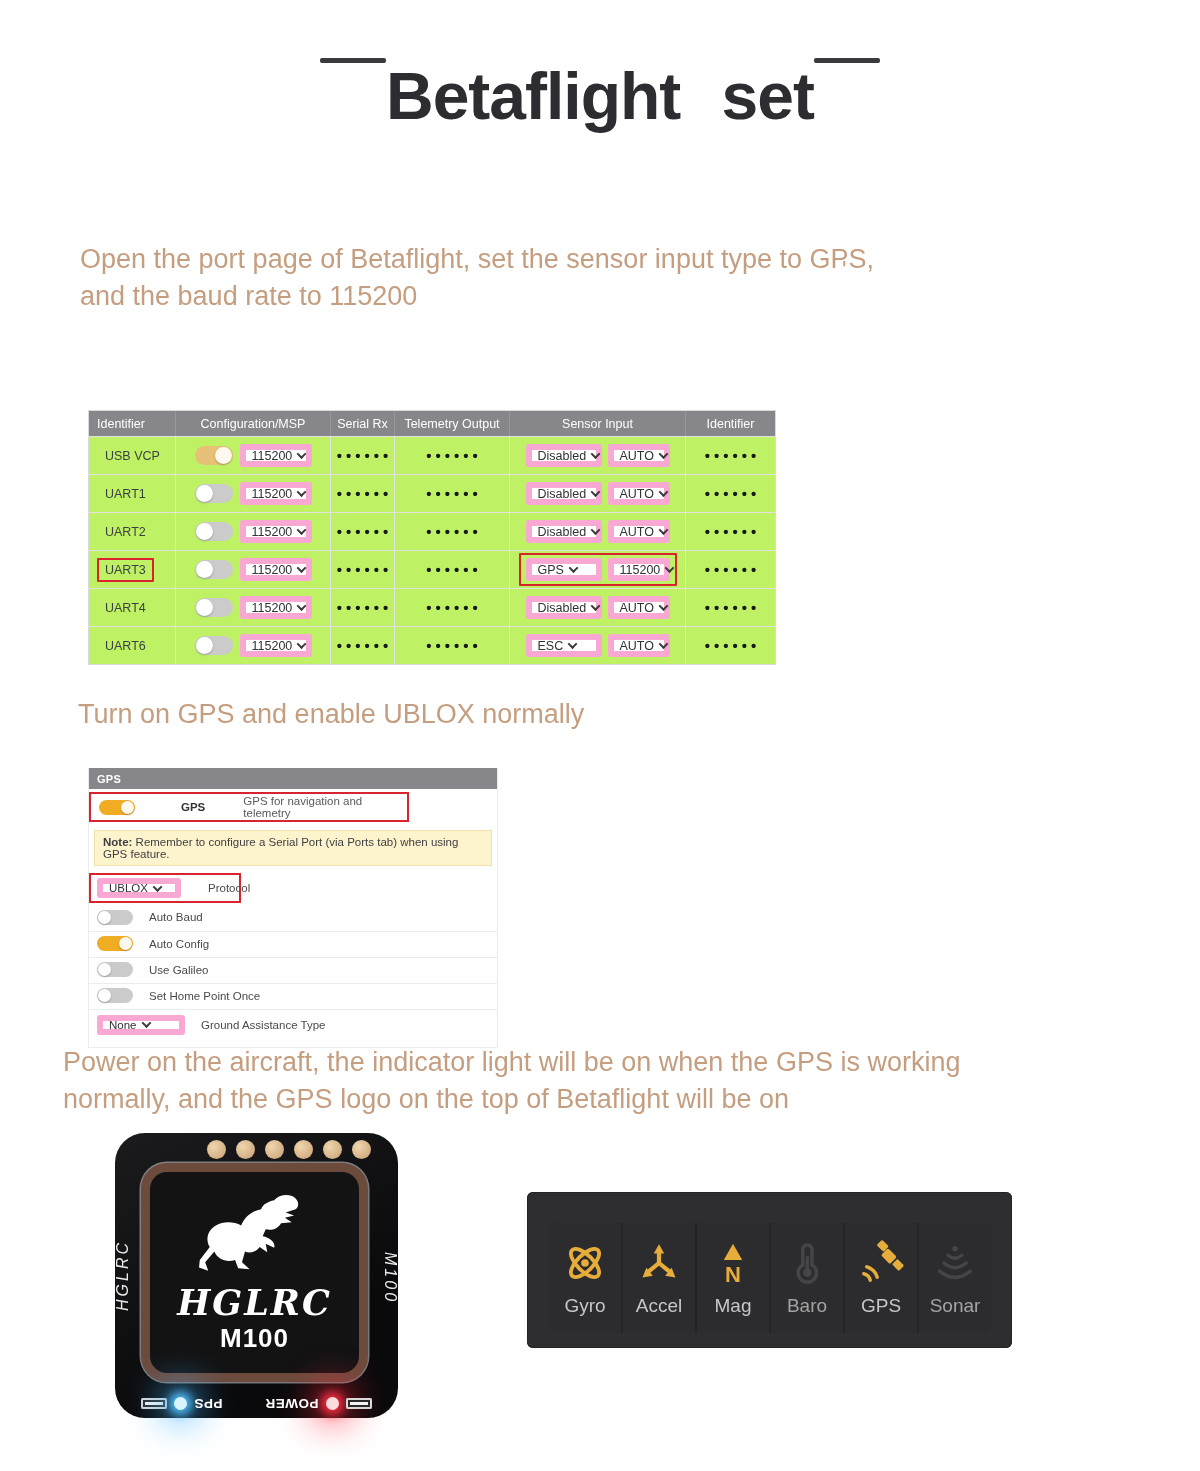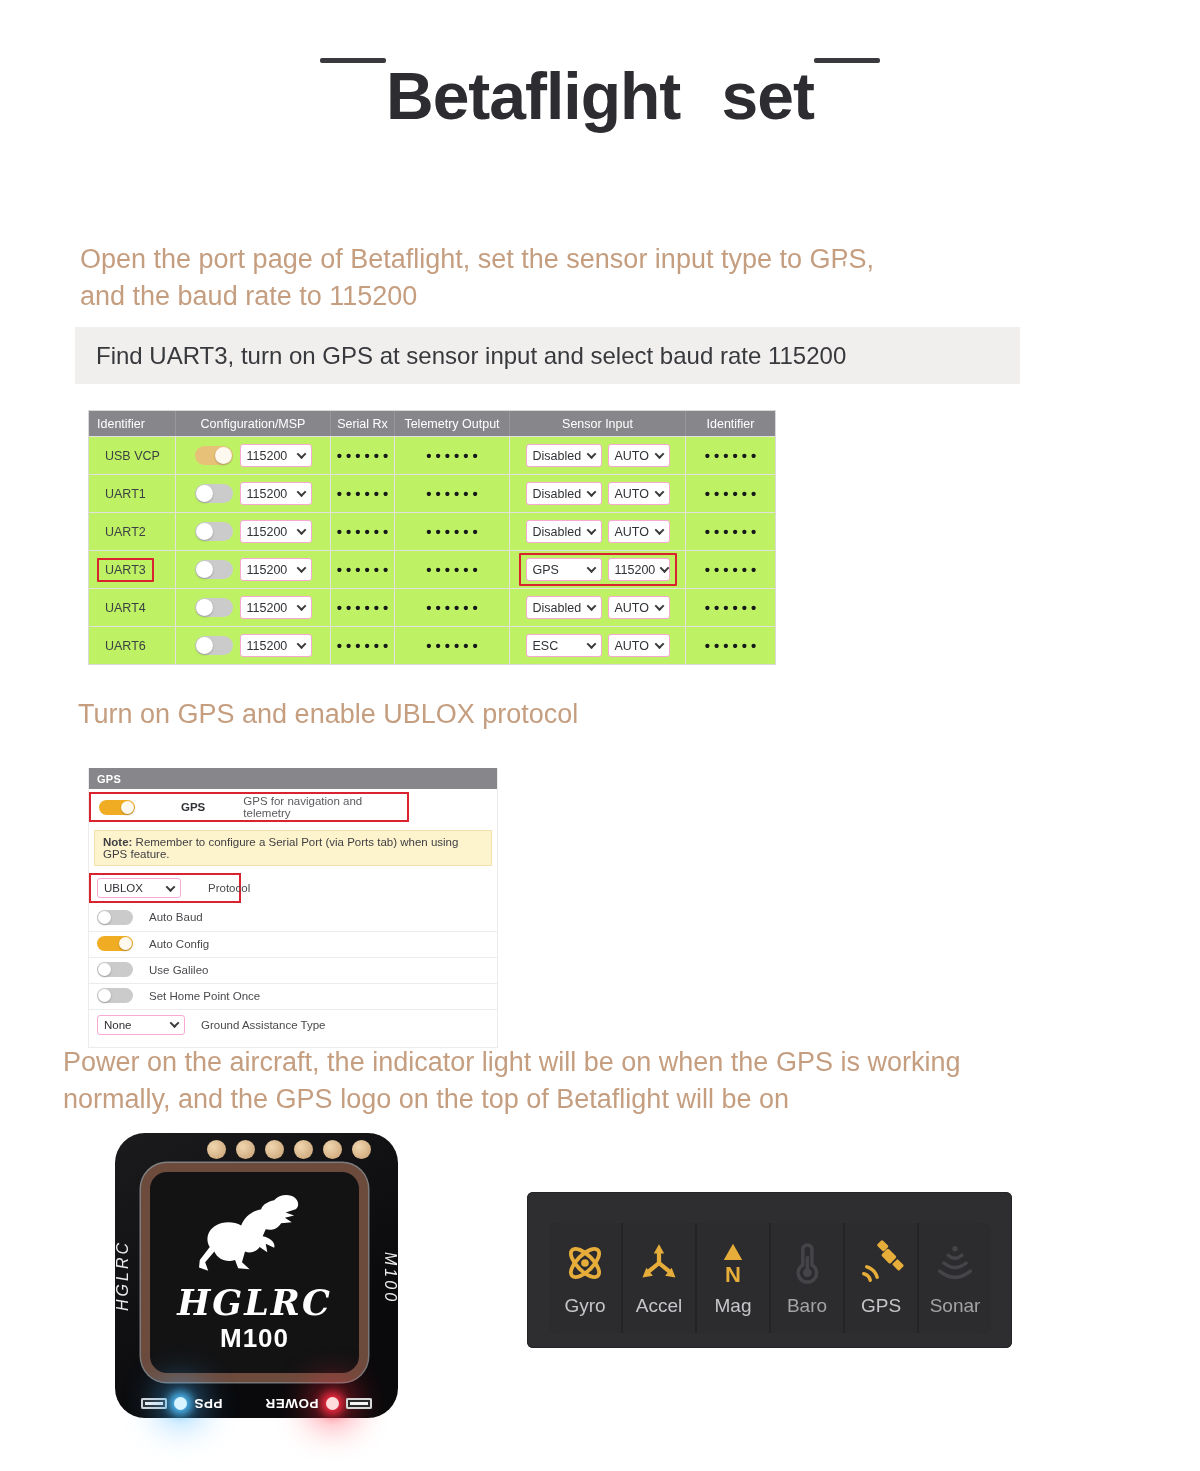--- a/index.html
+++ b/index.html
@@ -38,22 +38,22 @@
   .id-text { padding:3px 6px; border:2px solid transparent; }
   .id-text.hl { border-color:var(--highlight-red); border-radius:1px; }
   .c-msp { gap:7px; }
   .dots { font-size:15px; font-weight:bold; letter-spacing:4px; color:#17181a; padding-left:4px; }
 
   .toggle { position:relative; display:inline-block; width:38px; height:19px; border-radius:10px; background:#cbcbcb; flex:none; cursor:pointer; }
   .toggle .knob { position:absolute; top:1px; left:1px; width:17px; height:17px; border-radius:50%; background:#fff; box-shadow:0 1px 2px rgba(0,0,0,.25); }
   .toggle.on { background:var(--toggle-on-gold); }
   .toggle.on .knob { left:auto; right:1px; background:#fdf9ef; }
 
-  .select { display:inline-flex; align-items:center; justify-content:space-between;
-            background:#fff; border:1px solid #f9a8d4; border-radius:3px; padding:2px 6px;
+  .select { display:inline-flex; align-items:center; justify-content:flex-start;
+            background:#fff; border:6px solid #f9a8d4; border-radius:3px; padding:2px 6px;
             height:23px; font-size:12.5px; color:#2f3236; cursor:pointer; flex:none; }
   .chev { width:7px; height:7px; border-right:2px solid #3a3a3a; border-bottom:2px solid #3a3a3a;
           transform:rotate(45deg) translate(-1px,-1px); margin-left:6px; flex:none; }
   .sel-baud { width:72px; }
   .sel-sensor { width:76px; }
   .sel-sbaud { width:62px; }
   .sensor-wrap { display:inline-flex; gap:6px; padding:3px 5px; border:2px solid transparent; align-items:center; }
   .sensor-wrap.hl { border-color:var(--highlight-red); border-radius:1px; }
 
   
@@ -128,21 +128,20 @@
     <span class="title-text">Betaflight set</span>
     <span class="title-dash"></span>
   </div>
 
   <div class="tan intro-h">
     <div>Open the port page of Betaflight, set the sensor input type to GPS,</div>
     <div>and the baud rate to 115200</div>
   </div>
   <span class="stray-mark">'</span>
 
-  <div class="callout">Find UART3, turn on GPS at sensor input and select baud rate 115200</div>
 
   <div class="ports">
     <div class="t-grid t-head">
       <div>Identifier</div>
       <div>Configuration/MSP</div>
       <div>Serial Rx</div>
       <div>Telemetry Output</div>
       <div>Sensor Input</div>
       <div>Identifier</div>
     </div>
@@ -358,21 +357,21 @@
               </span>
       </span>
     </div>
     <div class="t-cell">
             <span class="dots">••••••</span>
           </div>
   </div>
 </div>
   </div>
 
-  <div class="tan gps-h">Turn on GPS and enable UBLOX protocol</div>
+  <div class="tan gps-h">Turn on GPS and enable UBLOX normally</div>
 
   <div class="gps-panel">
     <div class="gps-head">GPS</div>
 
     <div class="gps-main-row">
       <div class="red-frame">
         <span class="toggle sm amber on f-toggle" id="gps-main-toggle">
             <span class="knob"></span>
           </span>
         <span class="f-label">GPS</span>

